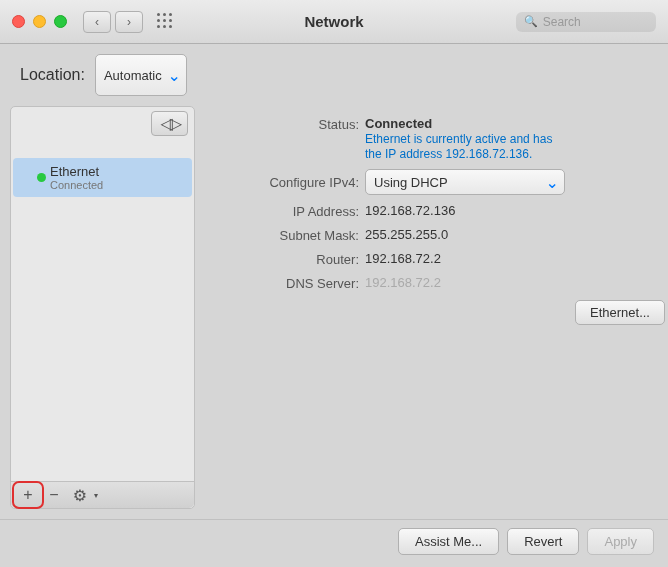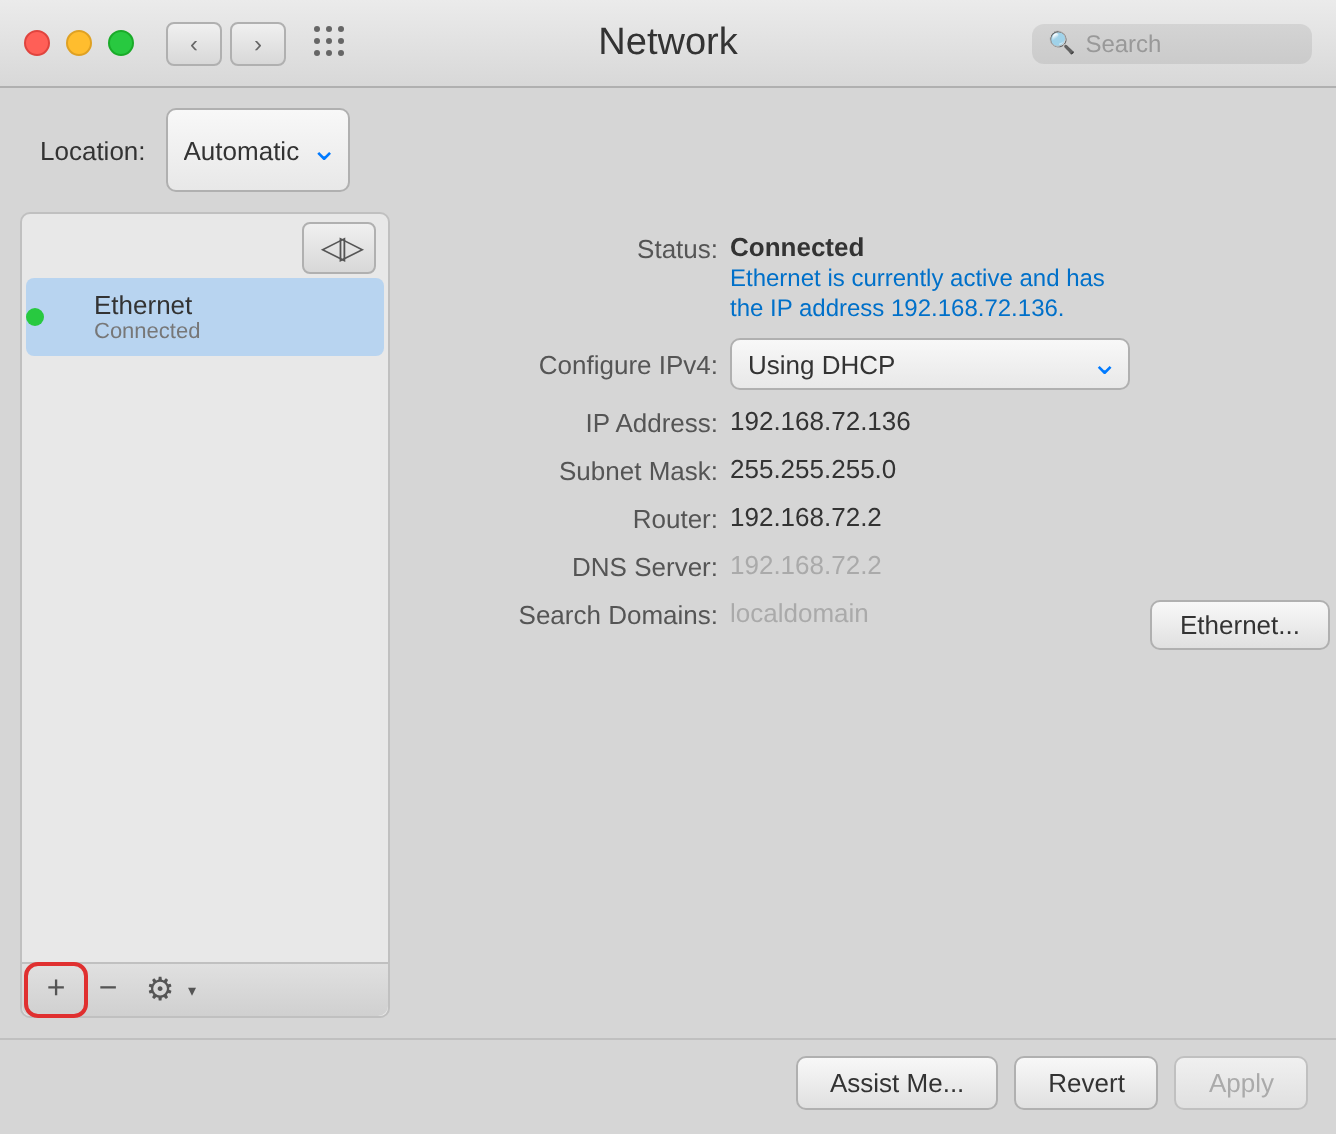--- a/index.html
+++ b/index.html
@@ -84,22 +84,22 @@
       width: 3px;
       height: 3px;
       background: #666;
       border-radius: 50%;
     }
 
     .titlebar-title {
       position: absolute;
       left: 50%;
       transform: translateX(-50%);
-      font-size: 19px;
-      font-weight: 400;
+      font-size: 15px;
+      font-weight: 700;
       color: #333;
     }
 
     .titlebar-search {
       display: flex;
       align-items: center;
       background: rgba(0,0,0,0.08);
       border-radius: 6px;
       padding: 3px 8px;
       width: 140px;
@@ -123,21 +123,21 @@
 
     
     .location-row {
       display: flex;
       align-items: center;
       padding: 10px 20px;
       background: #d6d6d6;
       gap: 10px;
     }
     .location-label {
-      font-size: 13px;
+      font-size: 16px;
       color: #333;
       font-weight: 500;
     }
     .location-select {
       flex: 1;
       max-width: 280px;
       height: 42px;
       background: linear-gradient(to bottom, #f8f8f8, #e8e8e8);
       border: 1px solid #b0b0b0;
       border-radius: 5px;
@@ -187,24 +187,25 @@
 
     .sidebar-list {
       flex: 1;
       overflow-y: auto;
       padding: 2px;
     }
 
     .sidebar-item {
       display: flex;
       align-items: center;
-      padding: 6px 0;
+      padding: 6px 24px;
       border-radius: 4px;
       cursor: pointer;
-      gap: 25px;
+      gap: 4px;
+      margin-top: 20px;
     }
     .sidebar-item.active {
       background: #b8d4f0;
     }
 
     .status-dot {
       width: 9px;
       height: 9px;
       border-radius: 50%;
       background: #28c940;
@@ -501,24 +502,20 @@
         <div class="detail-row">
           <span class="detail-label">Router:</span>
           <span class="detail-value">192.168.72.2</span>
         </div>
 
         <div class="detail-row">
           <span class="detail-label">DNS Server:</span>
           <span class="detail-value muted">192.168.72.2</span>
         </div>
 
-        <div class="detail-row">
-          <span class="detail-label">Search Domains:</span>
-          <span class="detail-value muted">localdomain</span>
-        </div>
 
       </div>
 
       <div class="detail-actions">
         <button class="advanced-btn">Ethernet...</button>
         <div class="question-btn">?</div>
       </div>
 
     </div>
   </div>

